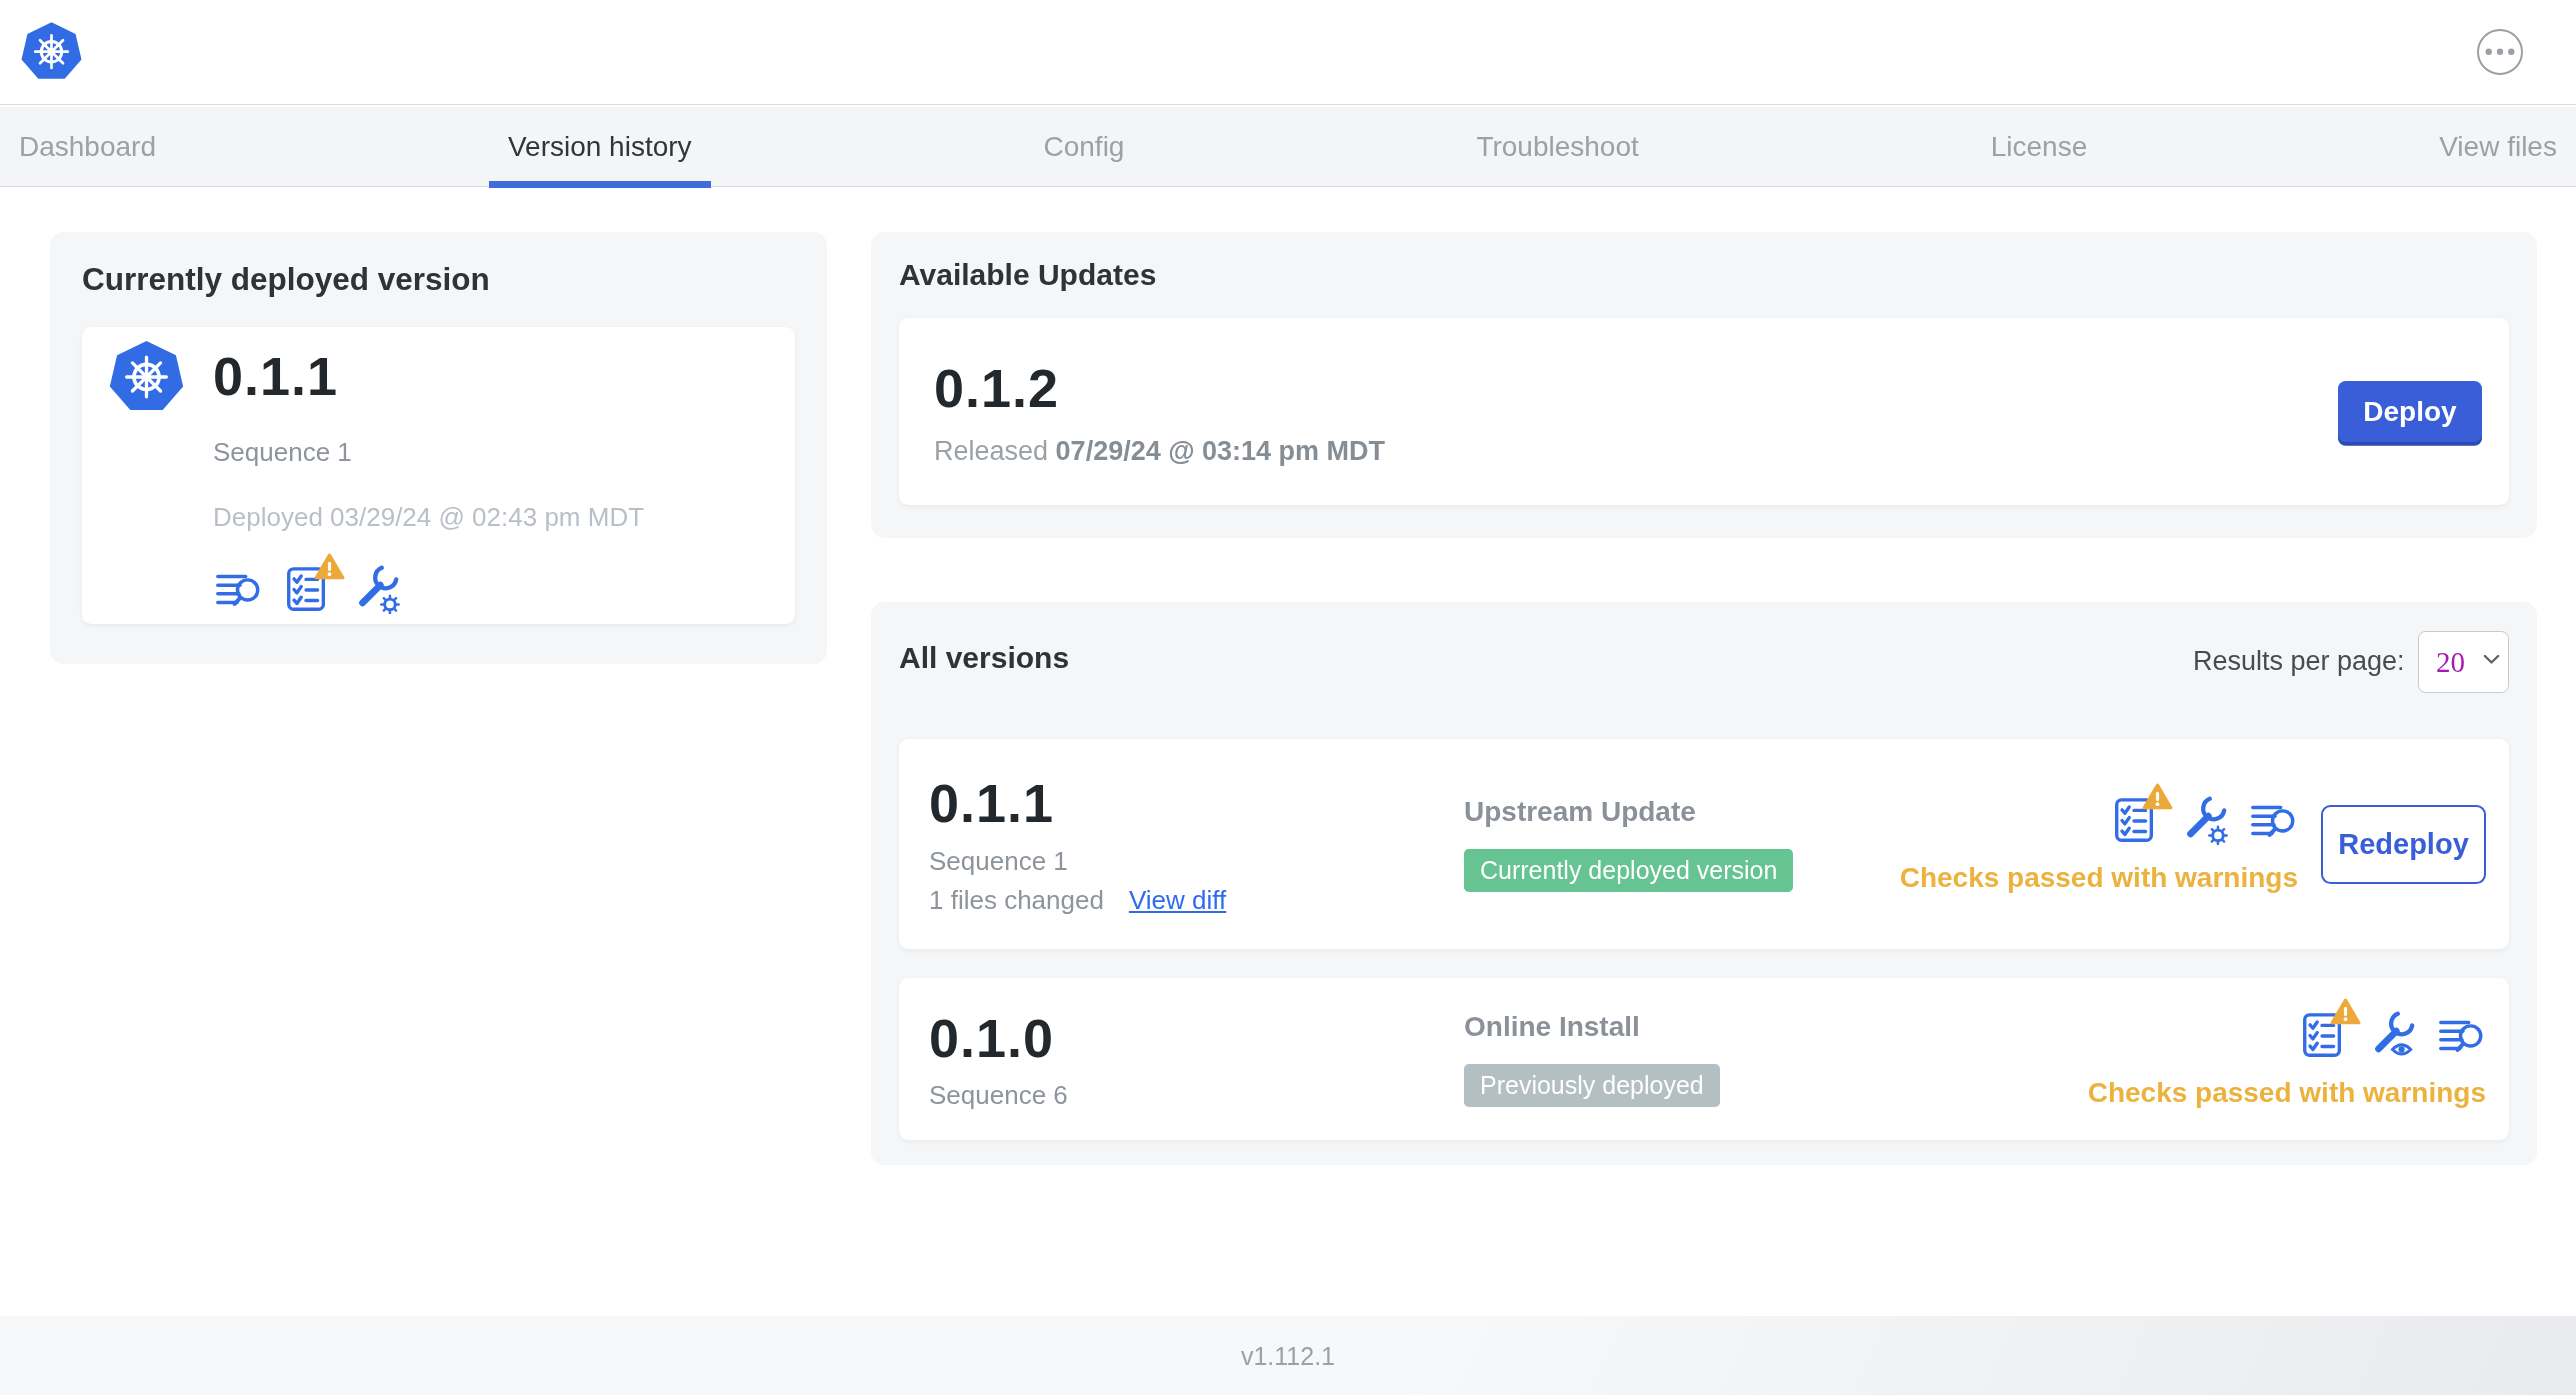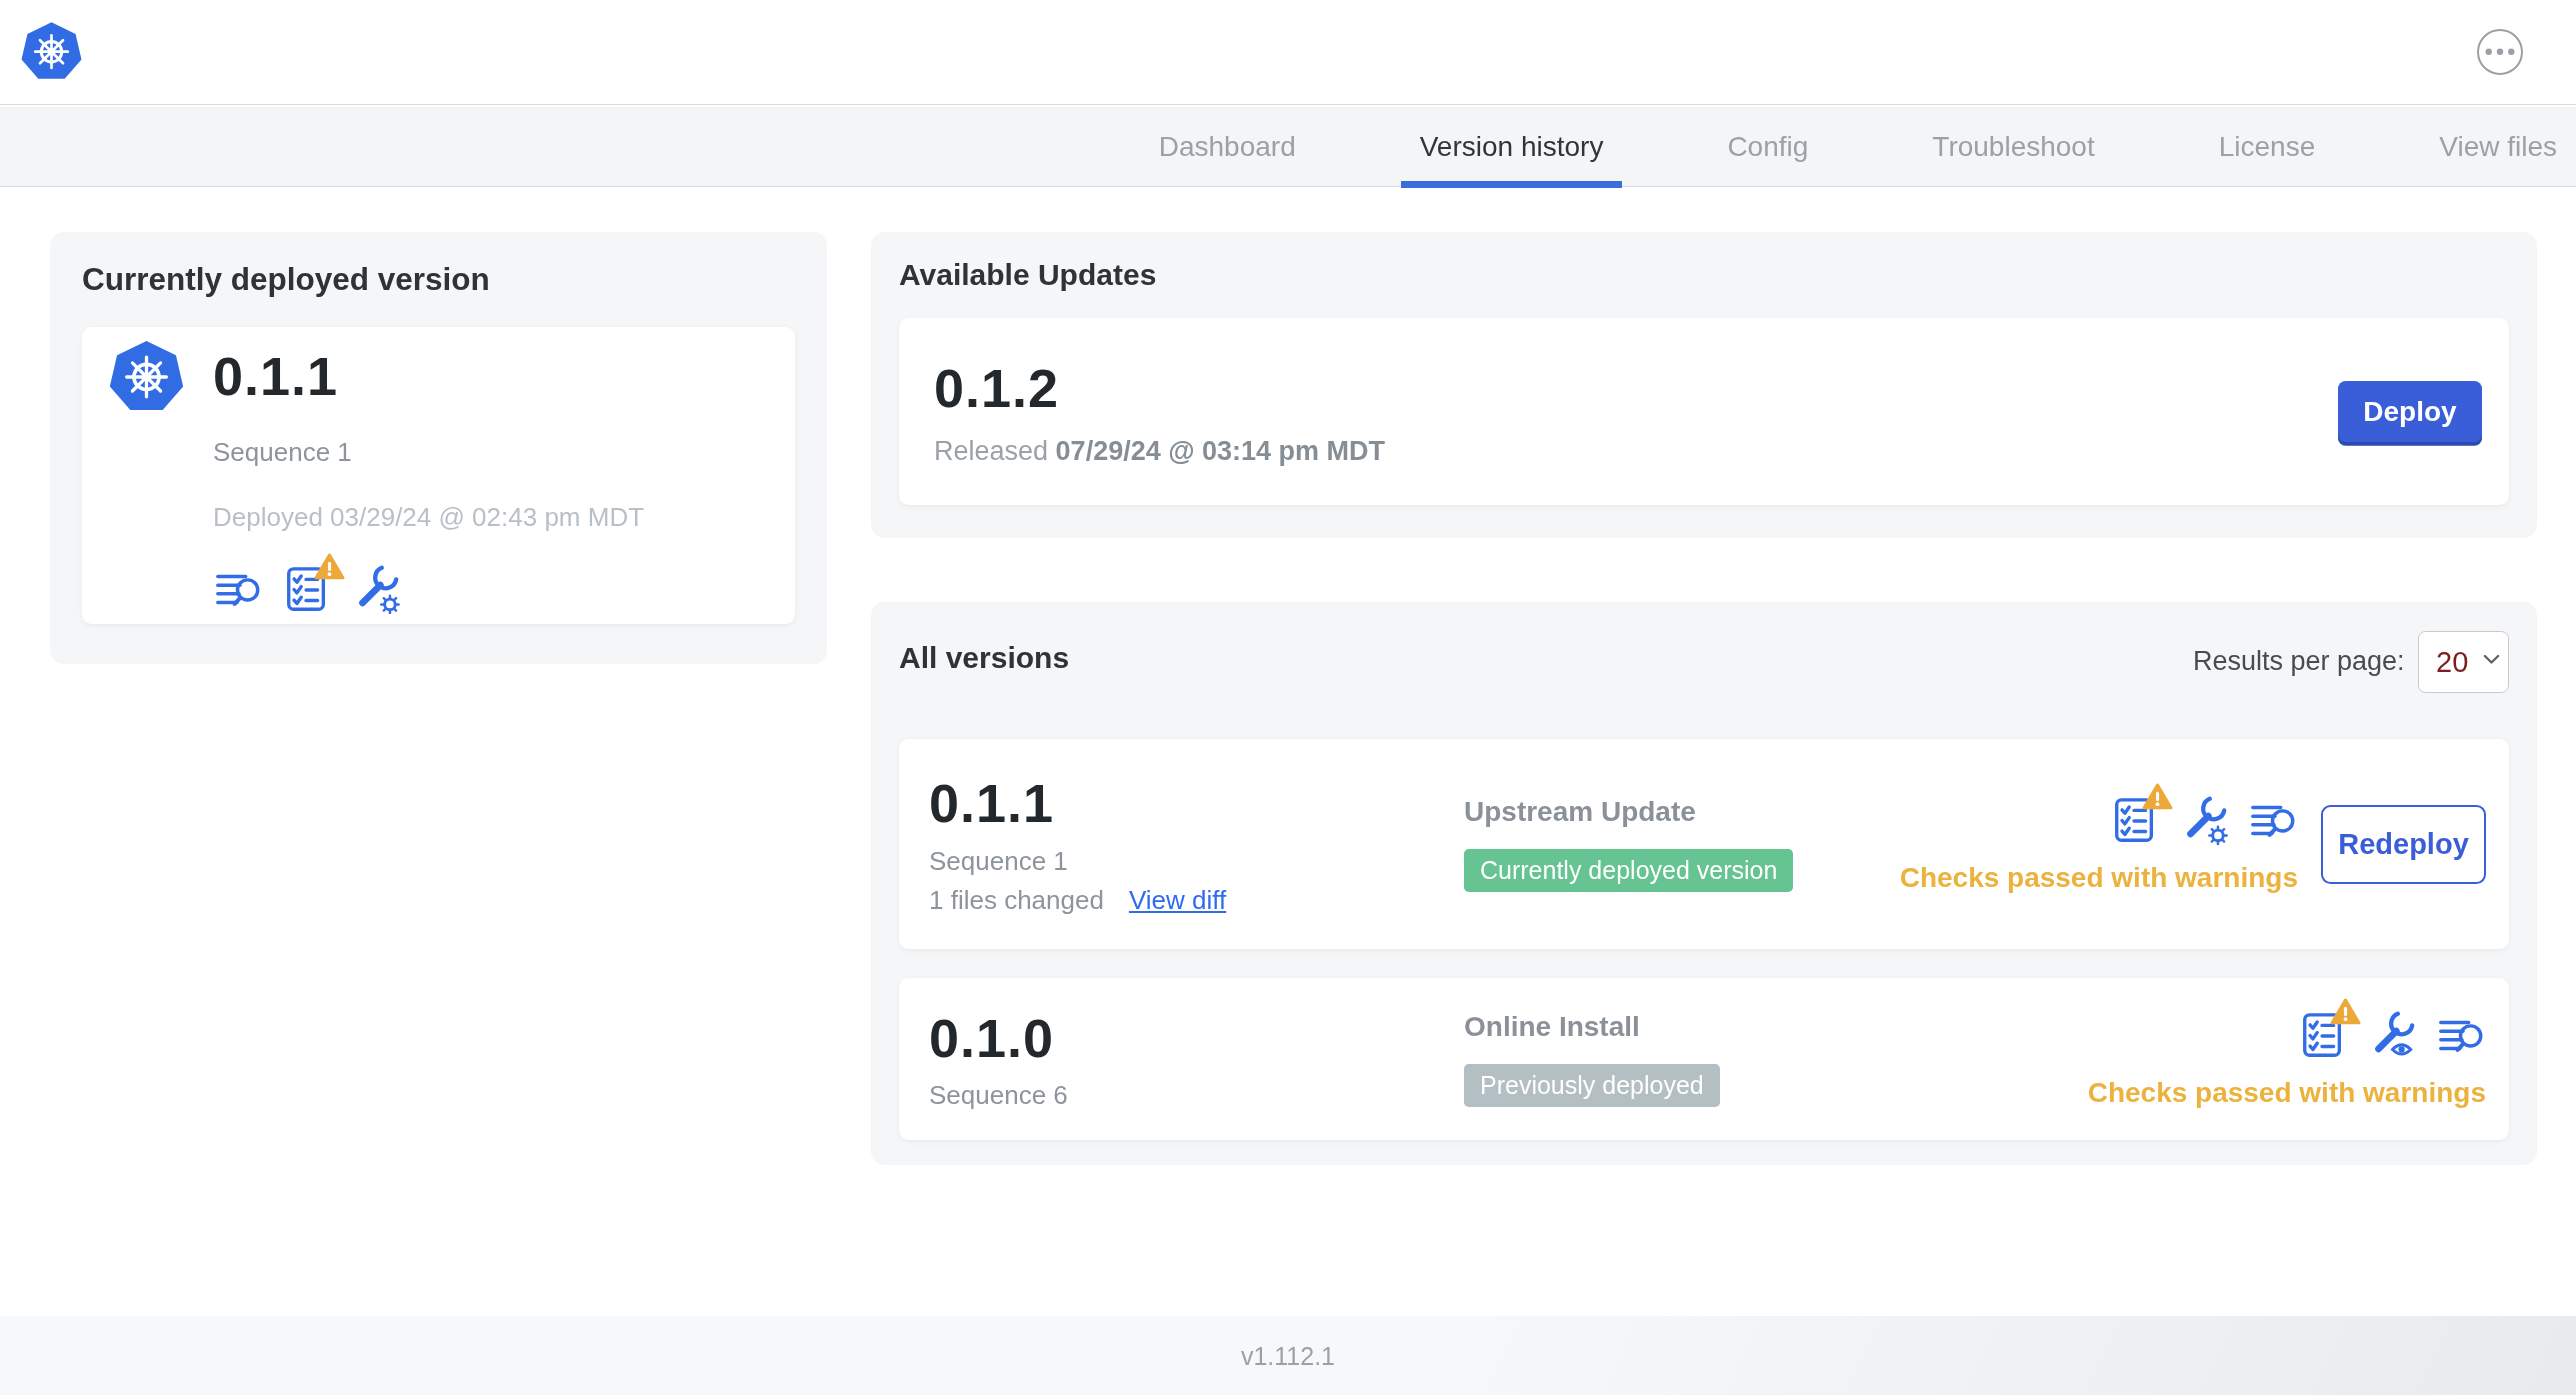--- a/index.html
+++ b/index.html
@@ -31,21 +31,21 @@
   .menu-btn {
     position:absolute; right:53px; top:29px; width:46px; height:46px;
     border-radius:50%; border:2.9px solid #9aa0a6; background:#fff;
     display:flex; align-items:center; justify-content:center; cursor:pointer;
   }
 
   
   .subnav {
     position:absolute; top:107px; left:0; right:0; height:80px;
     background:#f4f5f7; border-bottom:1.9px solid #d8dbdf;
-    display:flex; justify-content:flex-end; gap:86px; z-index:4;
+    display:flex; justify-content:space-between; gap:56px; z-index:4;
   }
   .stab {
     display:flex; align-items:center; padding:0 19px; font-size:28px;
     color:#9aa1a8; position:relative; cursor:pointer; white-space:nowrap;
   }
   .stab.active { color:#2e353c; }
   .stab.active::after {
     content:""; position:absolute; left:0; right:0; bottom:-1.9px; height:6.7px;
     background:#3d6ddb;
   }
@@ -86,23 +86,23 @@
   }
 
   
   #card-allversions { left:871px; top:602px; width:1666px; height:563px; padding:26px 28px; }
   .av-header { display:flex; align-items:center; height:67px; }
   #card-allversions .card-title { font-size:30px; align-self:flex-start; margin-top:13.4px; }
   .rpp { margin-left:auto; display:flex; align-items:center; gap:13.4px; }
   .rpp-label { font-size:27px; color:#454c52; }
   .select-wrap { position:relative; width:91px; height:62px; }
   .select-wrap select {
-    width:91px; height:62px; font-size:29px; color:#7f1d1d; background:#fff;
+    width:91px; height:62px; font-size:29px; color:#a21caf; background:#fff;
     border:1.9px solid #c6c9cd; border-radius:7.6px; appearance:none;
-    -webkit-appearance:none; padding:0 0 0 17px; font-family:Liberation Sans, sans-serif; cursor:pointer;
+    -webkit-appearance:none; padding:0 0 0 17px; font-family:Liberation Serif, serif; cursor:pointer;
   }
   .select-wrap .chev { position:absolute; right:9.5px; top:23px; pointer-events:none; }
 
   .vrow {
     display:flex; align-items:center; padding:0 23px 0 30px; border-radius:9.5px;
     background:#fff; box-shadow:0 1.9px 4.8px rgba(0,0,0,.05);
   }
   .vrow-1 { margin-top:44px; height:210px; }
   .vrow-2 { margin-top:29px; height:162px; }
   .vr-col1 { width:535px; }

